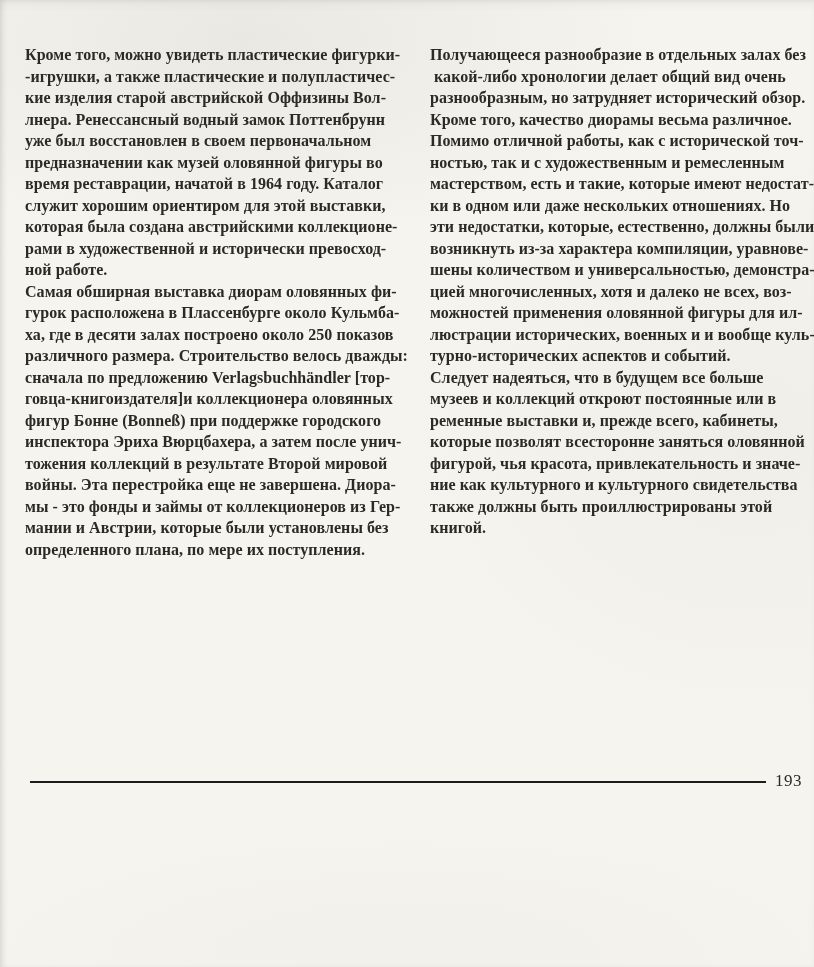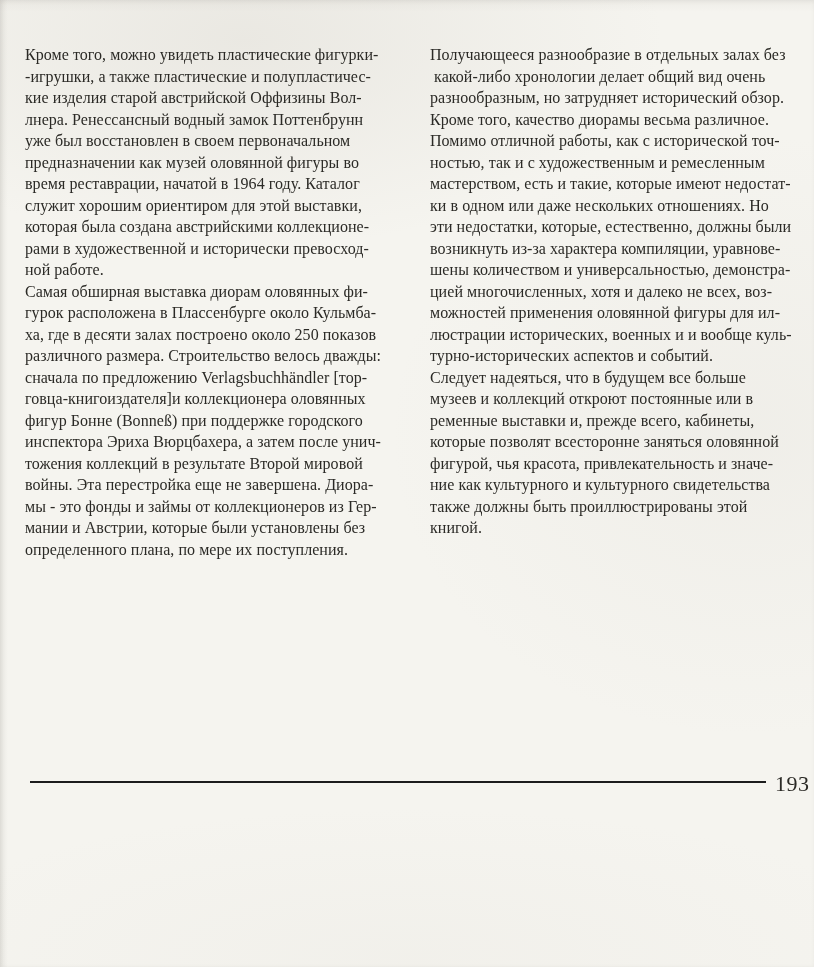--- a/index.html
+++ b/index.html
@@ -31,34 +31,34 @@
   .column {
     position: absolute;
     top: 44px;
     font-size: 16px;
     line-height: 21.5px;
     letter-spacing: 0.05px;
     white-space: pre;
   }
   .column.left  { left: 25px;  width: 383px; }
   .column.right { left: 430px; width: 392px; }
-  .text-line { height: 21.5px; }
+  .text-line { height: 21.5px; font-weight: bold; }
   .footer-rule {
     position: absolute;
     left: 30px;
     top: 781px;
     width: 736px;
     height: 2px;
     background: var(--rule);
   }
   .page-number {
     position: absolute;
     left: 775px;
     top: 771px;
-    font-size: 22px;
+    font-size: 17px;
     letter-spacing: 0.5px;
     color: var(--ink);
   }
 </style>
 </head>
 <body>
 
 <div class="page">
   <div class="column left"><div class="text-line">Кроме того, можно увидеть пластические фигурки-</div><div class="text-line">-игрушки, а также пластические и полупластичес-</div><div class="text-line">кие изделия старой австрийской Оффизины Вол-</div><div class="text-line">лнера. Ренессансный водный замок Поттенбрунн</div><div class="text-line">уже был восстановлен в своем первоначальном</div><div class="text-line">предназначении как музей оловянной фигуры во</div><div class="text-line">время реставрации, начатой в 1964 году. Каталог</div><div class="text-line">служит хорошим ориентиром для этой выставки,</div><div class="text-line">которая была создана австрийскими коллекционе-</div><div class="text-line">рами в художественной и исторически превосход-</div><div class="text-line">ной работе.</div><div class="text-line">Самая обширная выставка диорам оловянных фи-</div><div class="text-line">гурок расположена в Плассенбурге около Кульмба-</div><div class="text-line">ха, где в десяти залах построено около 250 показов</div><div class="text-line">различного размера. Строительство велось дважды:</div><div class="text-line">сначала по предложению Verlagsbuchhändler [тор-</div><div class="text-line">говца-книгоиздателя]и коллекционера оловянных</div><div class="text-line">фигур Бонне (Bonneß) при поддержке городского</div><div class="text-line">инспектора Эриха Вюрцбахера, а затем после унич-</div><div class="text-line">тожения коллекций в результате Второй мировой</div><div class="text-line">войны. Эта перестройка еще не завершена. Диора-</div><div class="text-line">мы - это фонды и займы от коллекционеров из Гер-</div><div class="text-line">мании и Австрии, которые были установлены без</div><div class="text-line">определенного плана, по мере их поступления.</div></div>
 

